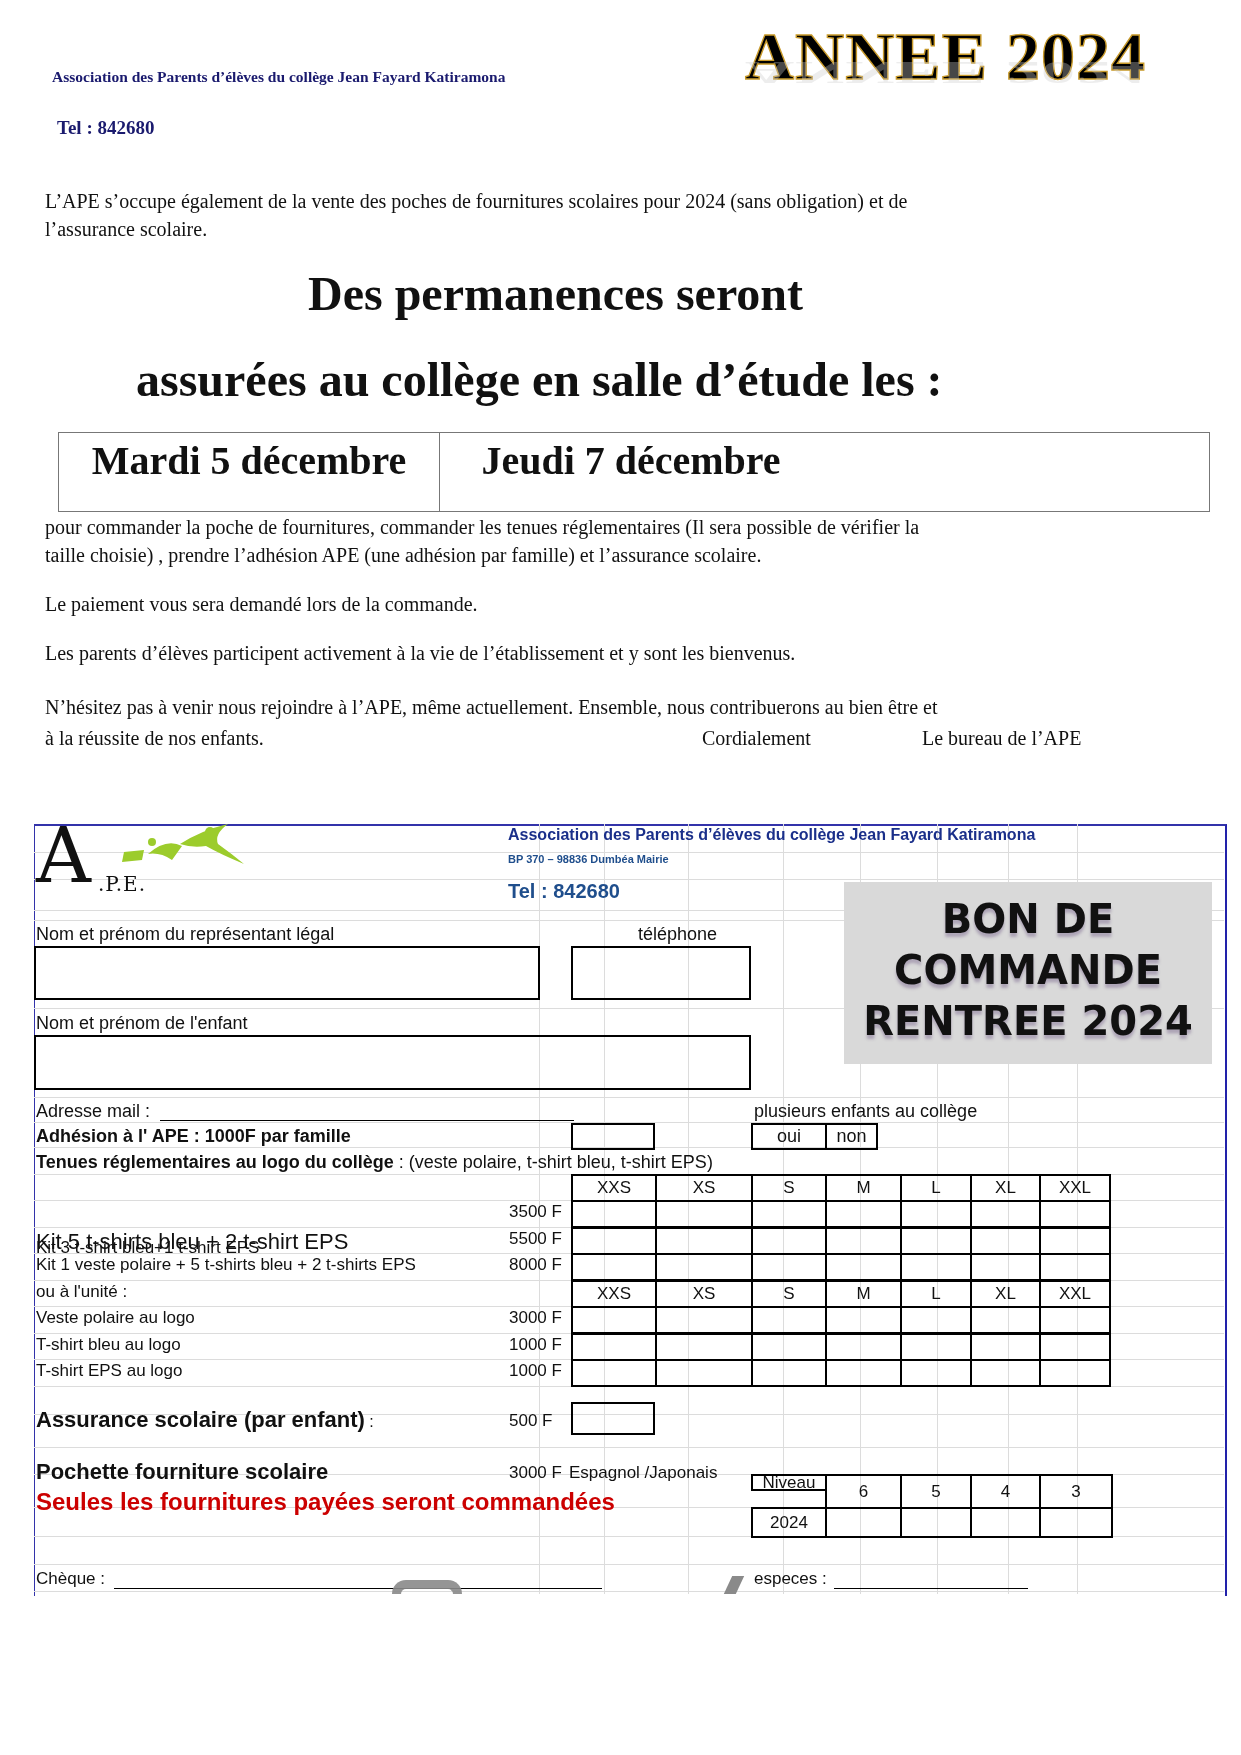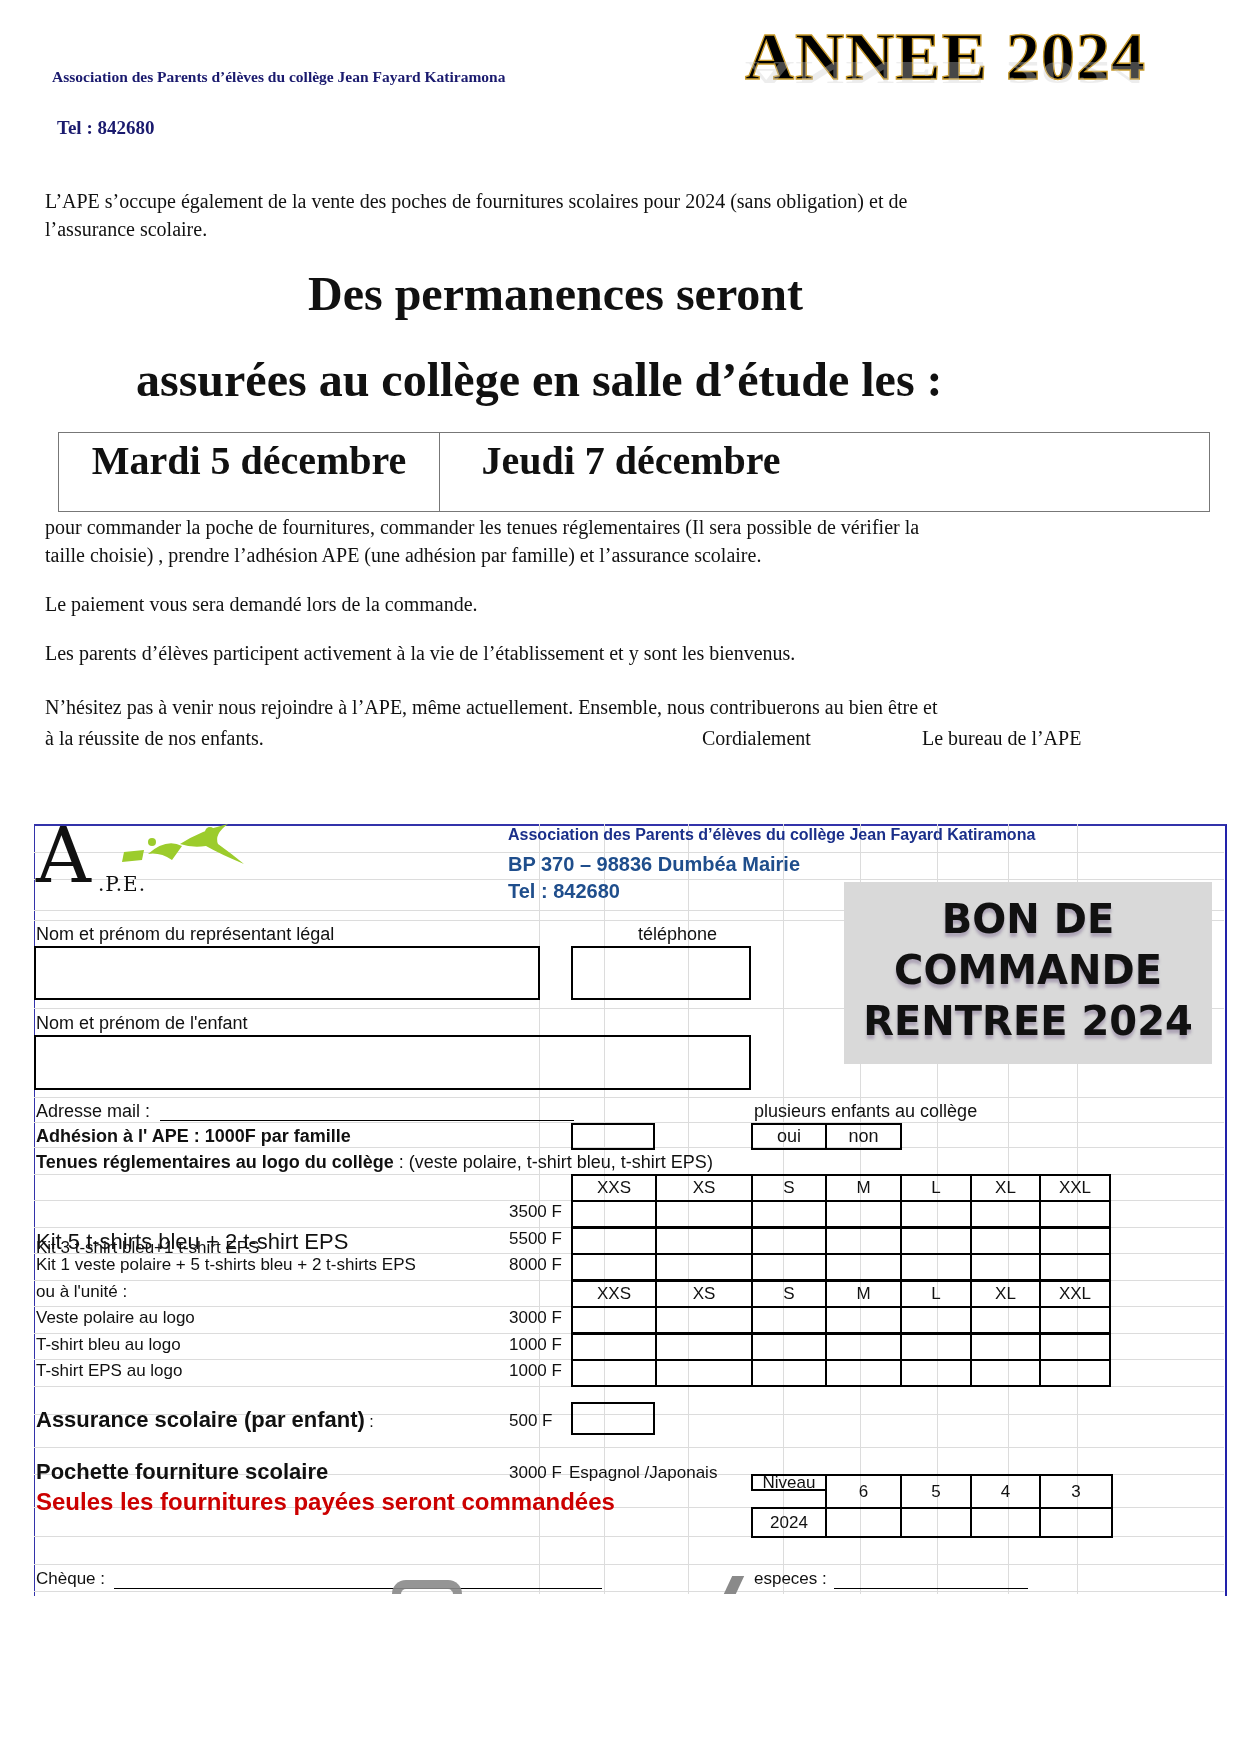--- a/index.html
+++ b/index.html
@@ -99,21 +99,21 @@
   <div class="t" style="left:64px; top:48px; font-family:'DejaVu Serif', serif; font-size:20px; letter-spacing:1px;">.P.E.</div>
   <svg class="t" style="left:88px; top:0;" width="130" height="50" viewBox="0 0 130 50">
     <polygon points="2,28 22,26 20,36 0,38" fill="#9ccc2c"></polygon>
     <circle cx="30" cy="18" r="4" fill="#9ccc2c"></circle>
     <path d="M26,30 Q44,14 60,22 L50,36 Q38,28 26,30 Z" fill="#9ccc2c"></path>
     <circle cx="88" cy="8" r="5" fill="#9ccc2c"></circle>
     <path d="M58,20 Q80,6 106,0 Q92,10 96,20 Q110,30 122,40 Q98,30 84,22 Q70,24 58,20 Z" fill="#9ccc2c"></path>
   </svg>
 
   <div class="t blue" style="left:474px; top:2px; font-size:16px;">Association des Parents d’élèves  du collège Jean Fayard Katiramona</div>
-  <div class="t blue" style="left:474px; top:29px; font-size:20px; color:#1f4e8c;">BP 370 – 98836 Dumbéa Mairie</div>
+  <div class="t blue" style="left:474px; top:29px; font-size:11px; color:#1f4e8c;">BP 370 – 98836 Dumbéa Mairie</div>
   <div class="t blue" style="left:474px; top:56px; font-size:20px; color:#1f4e8c;">Tel : 842680</div>
 
   <div class="bon">
     <div>BON DE</div>
     <div>COMMANDE</div>
     <div>RENTREE 2024</div>
   </div>
 
   <div class="t" style="left:2px; top:100px;">Nom et prénom du représentant légal</div>
   <div class="t" style="left:604px; top:100px;">téléphone</div>
@@ -123,21 +123,21 @@
   <div class="box" style="left:0px; top:211px; width:717px; height:55px;"></div>
 
   <div class="t" style="left:2px; top:277px;">Adresse mail :</div>
   <div class="abs" style="left:126px; top:296px; width:414px; height:1px; background:#000;"></div>
   <input class="field" style="left: 128px; top: 276px; width: 410px; height: 20px;" value="">
   <div class="t" style="left:720px; top:277px;">plusieurs enfants au collège</div>
 
   <div class="t" style="left:2px; top:302px; font-weight:bold;">Adhésion à l' APE : 1000F par famille</div>
   <div class="box" style="left:537px; top:299px; width:84px; height:27px;"></div>
   <div class="box cell" style="left:717px; top:299px; width:76px; height:27px;">oui</div>
-  <div class="box cell" style="left:791px; top:299px; width:77px; height:27px;">non</div>
+  <div class="box cell" style="left:791px; top:299px; width:53px; height:27px;">non</div>
 
   <div class="t" style="left:2px; top:328px;"><b>Tenues réglementaires au logo du collège</b><span> : (veste polaire, t-shirt bleu, t-shirt EPS)</span></div>
 
   <div id="kits-grid">
       <div class="cell" style="left:537px; top:350px; width:86px; height:28px; border:2px solid #000; font-size:17px;">XXS</div>
       <div class="cell" style="left:621px; top:350px; width:98px; height:28px; border:2px solid #000; font-size:17px;">XS</div>
       <div class="cell" style="left:717px; top:350px; width:76px; height:28px; border:2px solid #000; font-size:17px;">S</div>
       <div class="cell" style="left:791px; top:350px; width:77px; height:28px; border:2px solid #000; font-size:17px;">M</div>
       <div class="cell" style="left:866px; top:350px; width:72px; height:28px; border:2px solid #000; font-size:17px;">L</div>
       <div class="cell" style="left:936px; top:350px; width:71px; height:28px; border:2px solid #000; font-size:17px;">XL</div>

